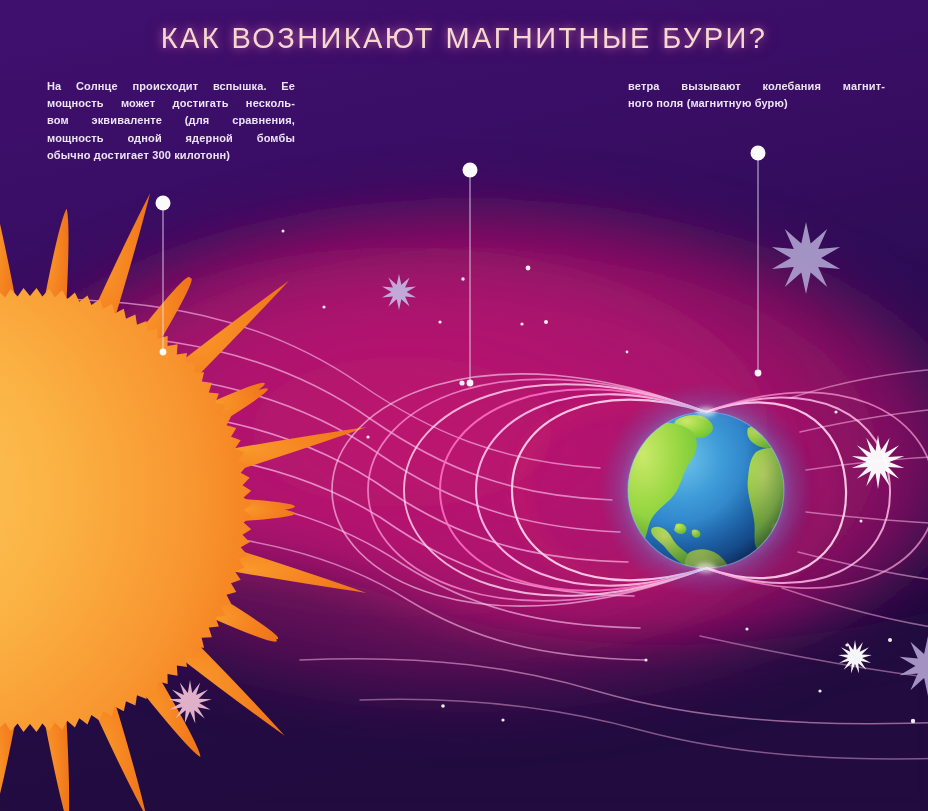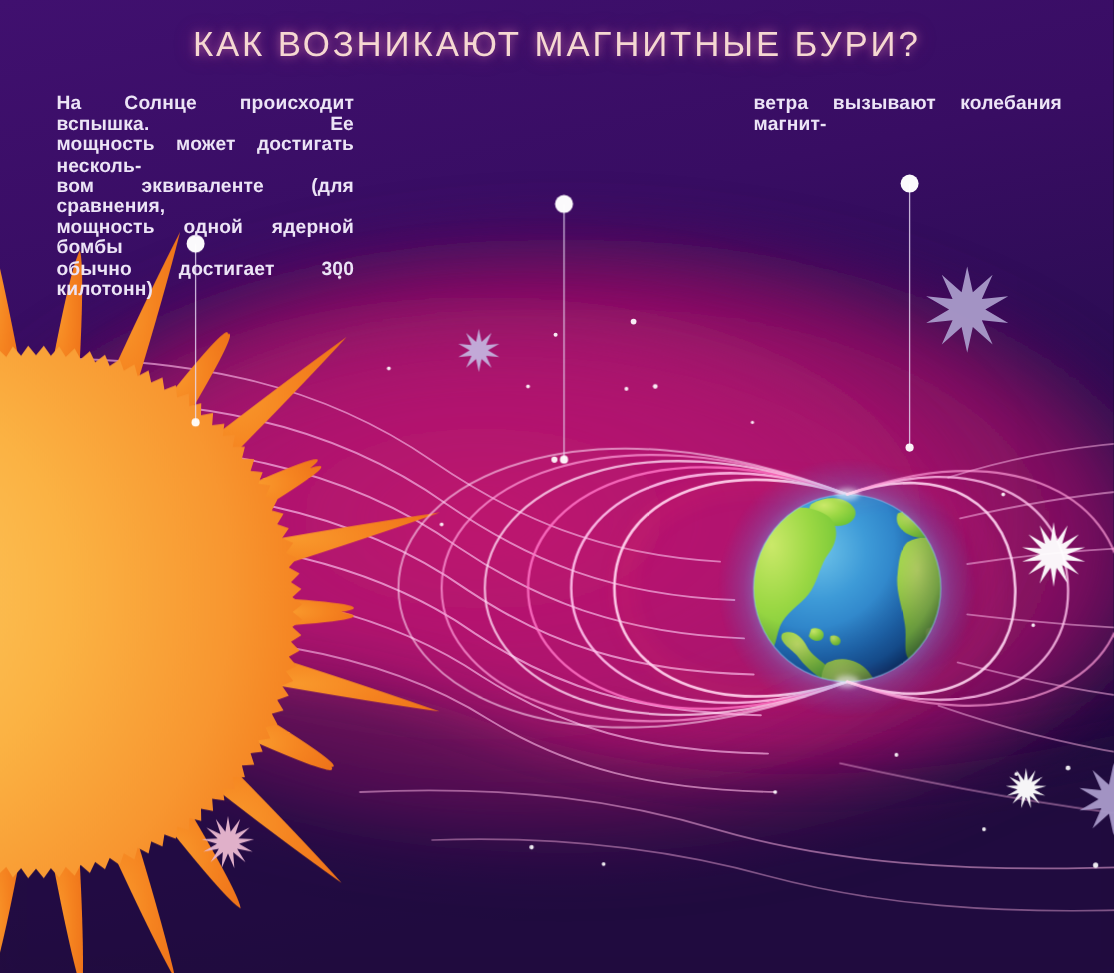--- a/index.html
+++ b/index.html
@@ -24,21 +24,21 @@
     font-weight:400;
     letter-spacing:2.4px;
     color:#f6d8d2;
     text-shadow:0 0 8px rgba(255,160,190,.55), 0 0 18px rgba(220,60,140,.35);
     white-space:nowrap;
   }
 
   .para {
     position:absolute;
     color:#ece4f6;
-    font-size:16px;
+    font-size:11px;
     line-height:17.2px;
     font-weight:700;
     letter-spacing:.15px;
     text-align:justify;
   }
   #para-1 { left:47px;  top:78px;  width:248px; }
   #para-2 { left:335px; top:78px;  width:258px; }
   #para-3 { left:628px; top:78px;  width:257px; }
   .para .ln { display:block; }
   .para.just .ln { text-align:justify; text-align-last:justify; }
@@ -335,16 +335,17 @@
       <span class="ln">На Солнце происходит вспышка. Ее</span>
       <span class="ln">мощность может достигать несколь-</span>
       <span class="ln">вом эквиваленте (для сравнения,</span>
       <span class="ln">мощность одной ядерной бомбы</span>
       <span class="ln" style="text-align-last:left">обычно достигает 300 килотонн)</span>
     </div>
 
 
     <div class="para just" id="para-3">
       <span class="ln">ветра вызывают колебания магнит-</span>
+      <span class="ln" style="text-align-last:left">ного поля (магнитную бурю)</span>
     </div>
 
   </div>
 </div>
 
 </body></html>

